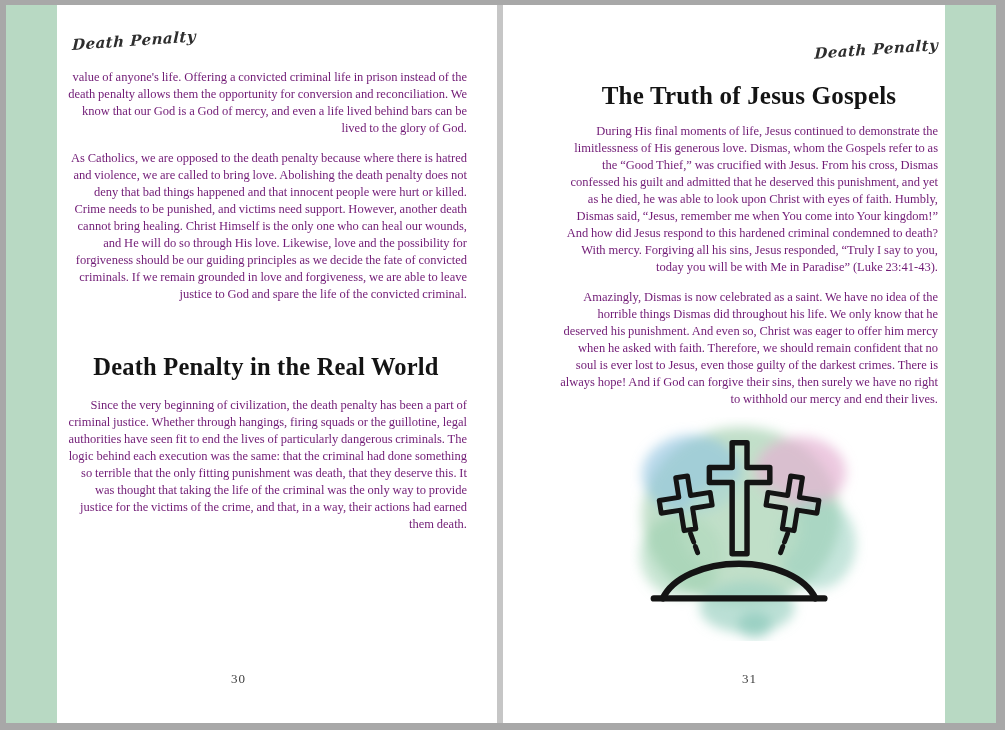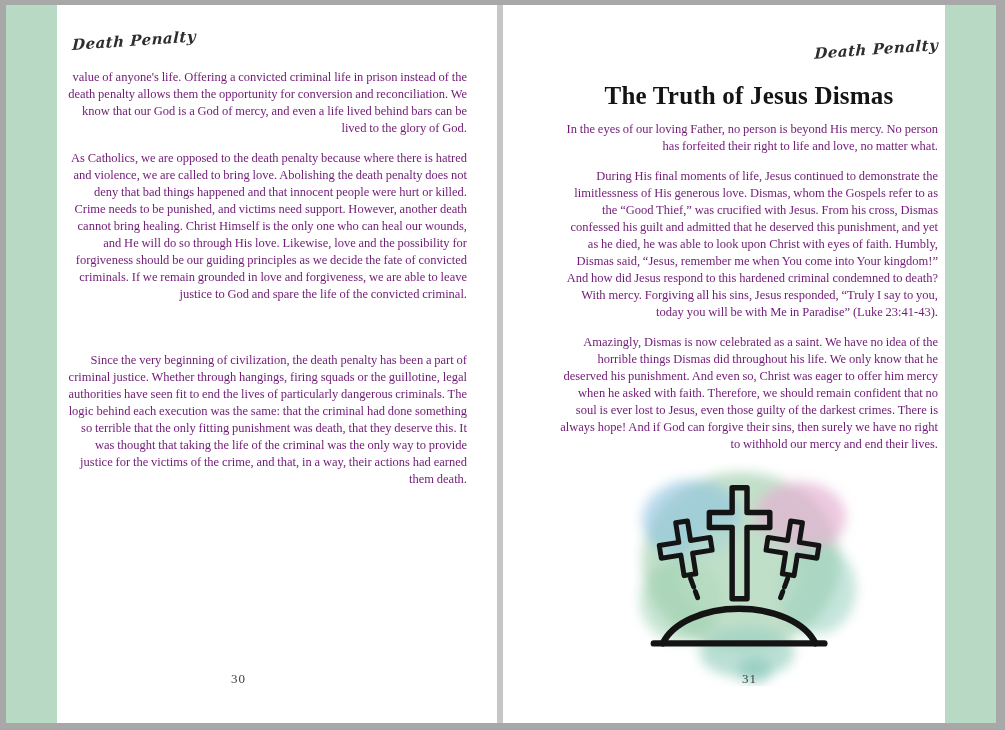--- a/index.html
+++ b/index.html
@@ -87,39 +87,39 @@
   <div class="page page-left">
     <div class="edge-band left"></div>
     <div class="content content-left">
       <div class="header-row">
         <span class="script-header" style="margin-left:7px;">Death Penalty</span>
       </div>
       <p class="body-para first">value of anyone's life. Offering a convicted criminal life in prison instead of the death penalty allows them the opportunity for conversion and reconciliation. We know that our God is a God of mercy, and even a life lived behind bars can be lived to the glory of God.</p>
       <p class="body-para">As Catholics, we are opposed to the death penalty because where there is hatred and violence, we are called to bring love. Abolishing the death penalty does not deny that bad things happened and that innocent people were hurt or killed. Crime needs to be punished, and victims need support. However, another death cannot bring healing. Christ Himself is the only one who can heal our wounds, and He will do so through His love. Likewise, love and the possibility for forgiveness should be our guiding principles as we decide the fate of convicted criminals. If we remain grounded in love and forgiveness, we are able to leave justice to God and spare the life of the convicted criminal.</p>
 
       <div class="section-heading heading-left">
+        <div>Death Penalty in the Real World</div>
       </div>
 
       <p class="body-para" style="margin-top:16px;">Since the very beginning of civilization, the death penalty has been a part of criminal justice. Whether through hangings, firing squads or the guillotine, legal authorities have seen fit to end the lives of particularly dangerous criminals. The logic behind each execution was the same: that the criminal had done something so terrible that the only fitting punishment was death, that they deserve this. It was thought that taking the life of the criminal was the only way to provide justice for the victims of the crime, and that, in a way, their actions had earned them death.</p>
     </div>
     <div class="page-number">30</div>
   </div>
 
   <div class="seam"></div>
 
   <div class="page page-right">
     <div class="edge-band right"></div>
     <div class="content content-right">
       <div class="header-row right-align">
         <span class="script-header">Death Penalty</span>
       </div>
 
-      <div class="section-heading heading-right">The Truth of Jesus Dismas</div>
+      <div class="section-heading heading-right">The Truth of Jesus Gospels</div>
 
-      <p class="body-para" style="margin-top:11px;">In the eyes of our loving Father, no person is beyond His mercy. No person has forfeited their right to life and love, no matter what.</p>
       <p class="body-para">During His final moments of life, Jesus continued to demonstrate the limitlessness of His generous love. Dismas, whom the Gospels refer to as the “Good Thief,” was crucified with Jesus. From his cross, Dismas confessed his guilt and admitted that he deserved this punishment, and yet as he died, he was able to look upon Christ with eyes of faith. Humbly, Dismas said, “Jesus, remember me when You come into Your kingdom!” And how did Jesus respond to this hardened criminal condemned to death? With mercy. Forgiving all his sins, Jesus responded, “Truly I say to you, today you will be with Me in Paradise” (Luke 23:41-43).</p>
       <p class="body-para">Amazingly, Dismas is now celebrated as a saint. We have no idea of the horrible things Dismas did throughout his life. We only know that he deserved his punishment. And even so, Christ was eager to offer him mercy when he asked with faith. Therefore, we should remain confident that no soul is ever lost to Jesus, even those guilty of the darkest crimes. There is always hope! And if God can forgive their sins, then surely we have no right to withhold our mercy and end their lives.</p>
 
       <div class="illustration-wrap">
 
         <svg width="238" height="224" viewBox="0 0 240 226" aria-hidden="true">
           <defs>
             <filter id="wc" x="-30%" y="-30%" width="160%" height="160%">
               <feGaussianBlur stdDeviation="6"></feGaussianBlur>
             </filter>

